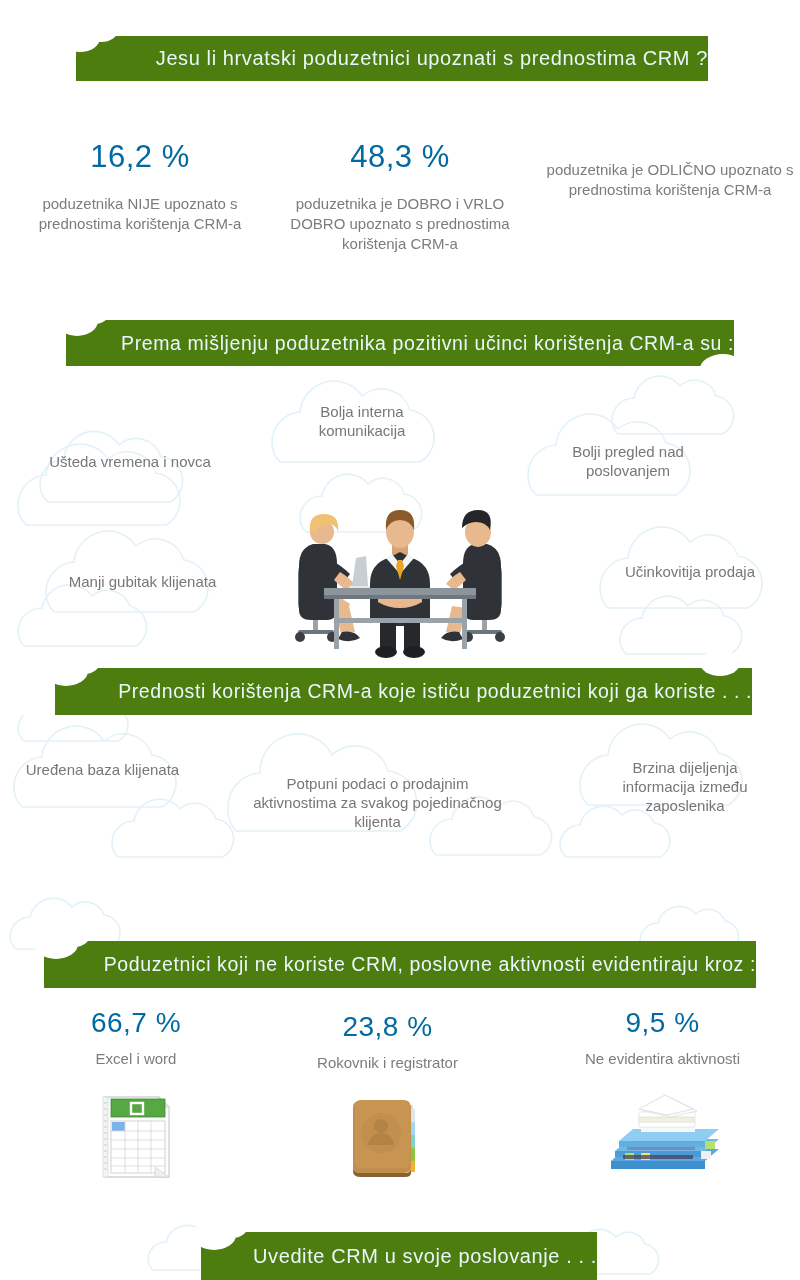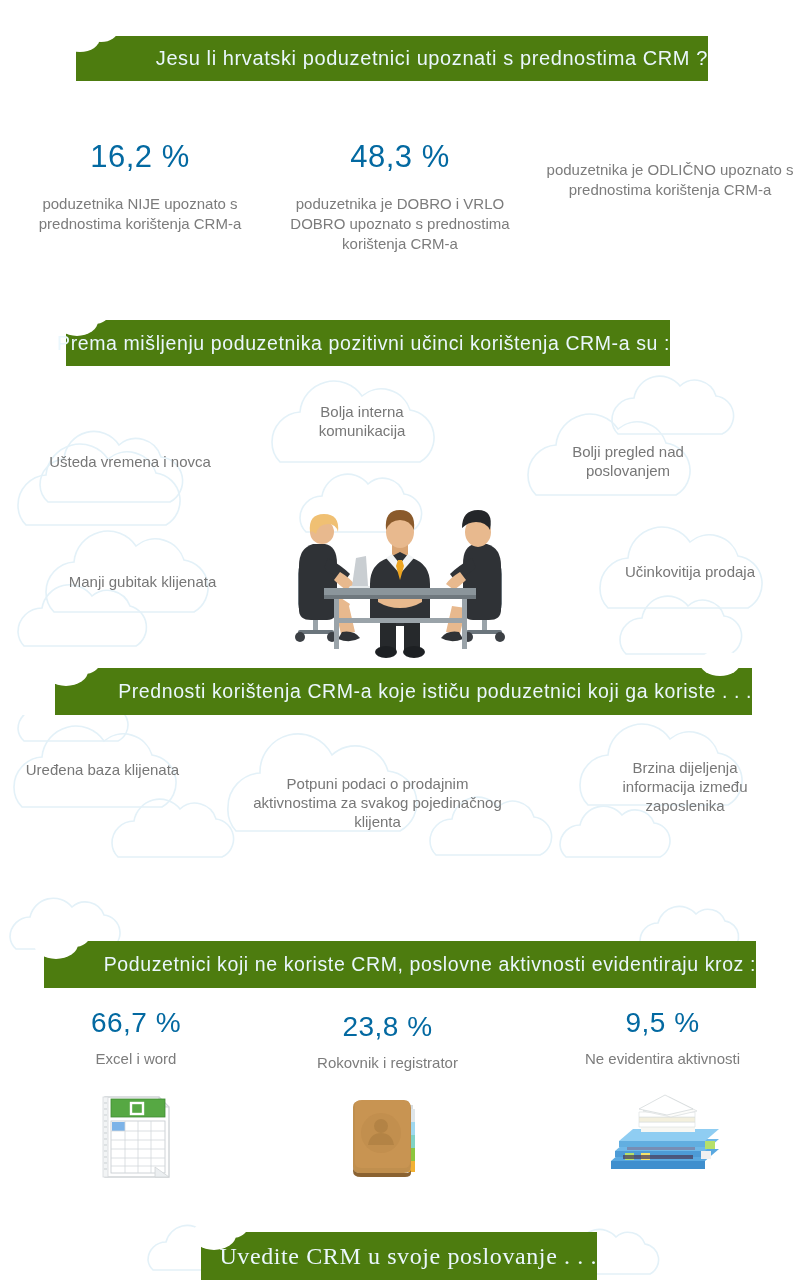--- a/index.html
+++ b/index.html
@@ -29,31 +29,31 @@
     font-weight: 300;
     letter-spacing: 0.6px;
     white-space: nowrap;
     font-family: "Liberation Sans", sans-serif;
   }
 
   
   #banner-intro { left: 76px; top: 36px; width: 632px; height: 45px; padding-left: 44px; }
   #banner-intro .banner-text { font-size: 20px; }
   
-  #banner-effects { left: 66px; top: 320px; width: 604px; height: 46px; padding-left: 32px; }
+  #banner-effects { left: 66px; top: 320px; width: 668px; height: 46px; padding-left: 32px; }
   #banner-effects .banner-text { font-size: 19.5px; }
   
   #banner-advantages { left: 55px; top: 668px; width: 697px; height: 47px; padding-left: 30px; }
   #banner-advantages .banner-text { font-size: 19.5px; }
   
   #banner-nocrm { left: 44px; top: 941px; width: 712px; height: 47px; padding-left: 18px; }
   #banner-nocrm .banner-text { font-size: 19.5px; }
   
   #banner-cta { left: 201px; top: 1232px; width: 396px; height: 48px; padding-left: 36px; }
-  #banner-cta .banner-text { font-size: 24px; font-family: Liberation Serif, serif; }
+  #banner-cta .banner-text { font-size: 20px; }
 
   
   .bump { position: absolute; background: #ffffff; border-radius: 50%; }
 
   
   .stat { position: absolute; text-align: center; }
   .stat-value {
     font-size: 31px;
     color: #0369a1;
     font-weight: 300;

